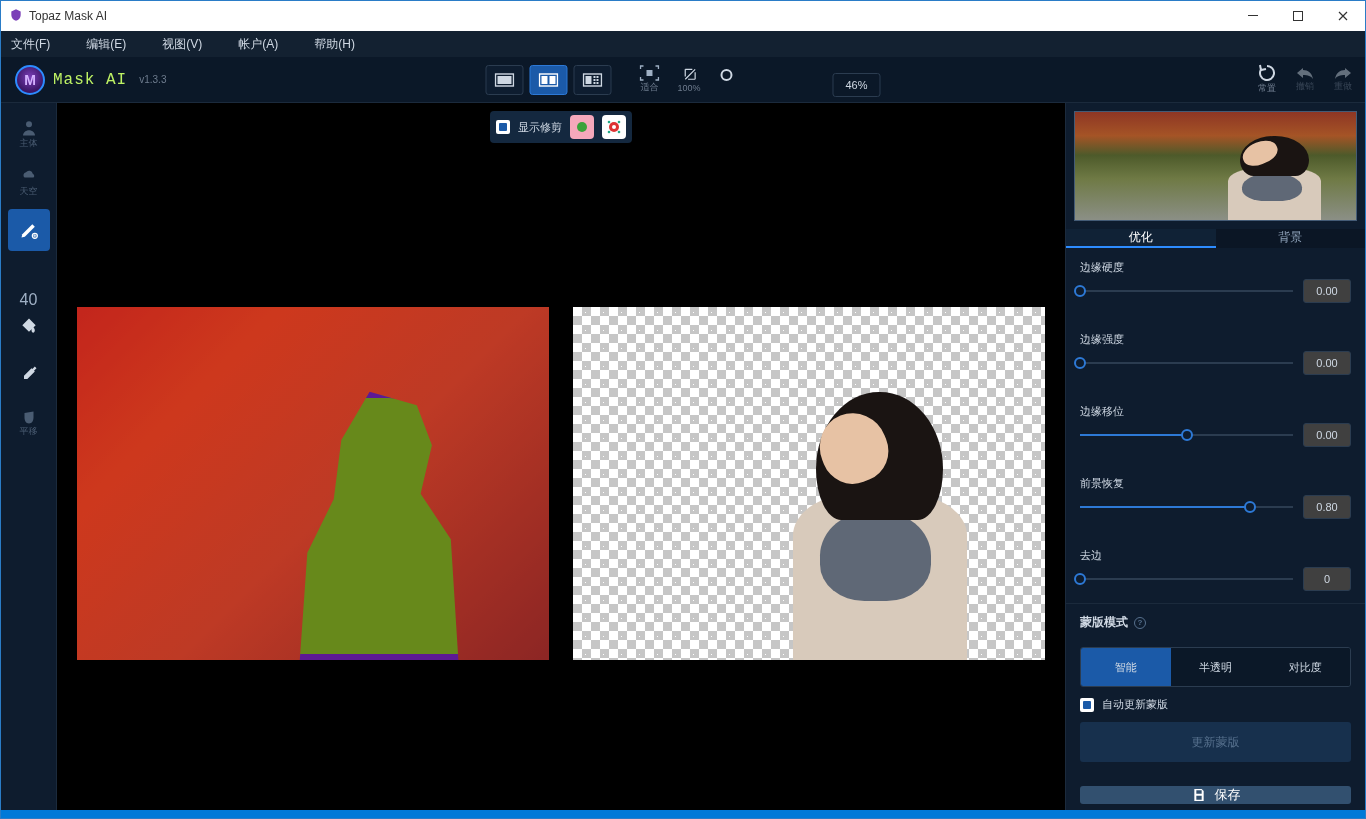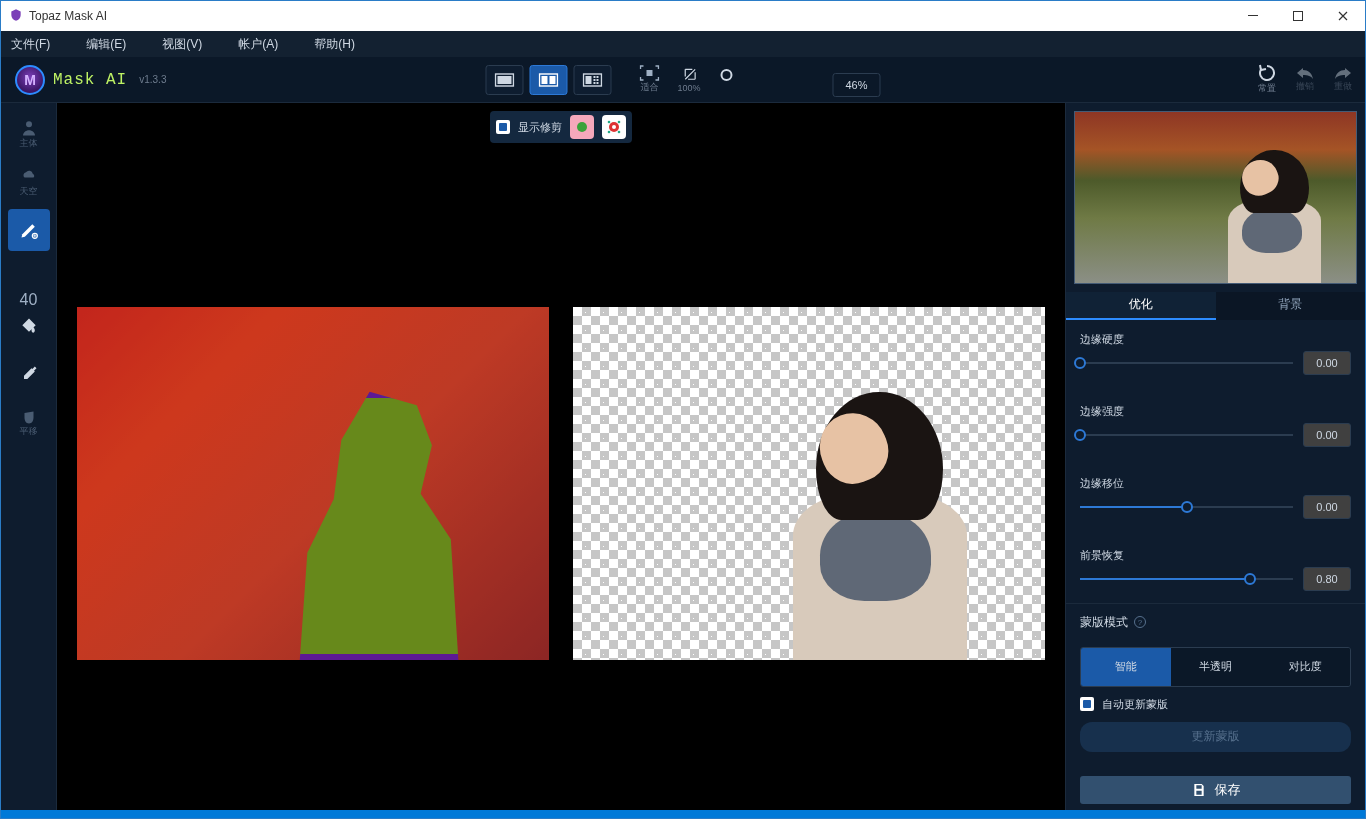--- a/index.html
+++ b/index.html
@@ -56,26 +56,26 @@
 .tab.active { color: #fff; border-bottom-color: #2d8cff; background:#102236; }
 .sliders { padding: 12px 14px; display:flex; flex-direction:column; gap: 29px; }
 .slider-row { display:flex; flex-direction:column; gap:4px; }
 .slider-label { font-size: 11px; color: #cfd8e3; }
 .slider-ctrl { display:flex; align-items:center; gap:10px; }
 .track { flex:1; height:2px; background:#2b3c50; position:relative; }
 .track .fill { position:absolute; left:0; top:0; height:100%; background:#2d79d6; }
 .thumb-knob { position:absolute; top:50%; transform:translate(-50%,-50%); width:12px; height:12px; border-radius:50%; background:#0e1c2e; border:2px solid #2d79d6; }
 .val-box { width:48px; height:24px; border:1px solid #2b3c50; border-radius:3px; color:#cfd8e3; font-size:11px; display:flex; align-items:center; justify-content:center; background:#404040; }
 .panel-section { border-top:1px solid #1b2a3c; padding: 10px 14px; }
-.sec-title { font-size:12px; color:#cfd8e3; display:flex; align-items:center; gap:6px; margin-bottom:16px; }
+.sec-title { font-size:12px; color:#cfd8e3; display:flex; align-items:center; gap:6px; margin-bottom:16px;font-weight:bold; }
 .seg { display:flex; border:1px solid #2b3c50; border-radius:3px; overflow:hidden; margin-bottom:10px; }
 .seg-btn { flex:1; height:38px; display:flex; align-items:center; justify-content:center; font-size:11px; color:#cfd8e3; background:#0b1828; }
 .seg-btn.active { background:#1b5aa8; }
 .chk-row { display:flex; align-items:center; gap:8px; font-size:11px; color:#cfd8e3; margin-bottom:10px; }
-.big-btn { height:30px; display:flex; align-items:center; justify-content:center; background:#17304d; border-radius:12px; font-size:12px; }
+.big-btn { height:40px; display:flex; align-items:center; justify-content:center; background:#17304d; border-radius:3px; font-size:12px; }
 .big-btn.muted { color:#56708d; }
 .save-btn { height:34px; background:#32506f; border-radius:3px; display:flex; align-items:center; justify-content:center; gap:8px; font-size:13px; color:#fff; margin:14px 14px 6px; }
 .bottom-bar { height: 10px; background: #0079d8; }
 .q-icon { width:12px; height:12px; border:1px solid #56708d; border-radius:50%; display:inline-flex; align-items:center; justify-content:center; font-size:8px; color:#56708d; }
 </style>
 </head>
 <body>
 
 <div class="titlebar">
   <span class="icon-slot">
@@ -322,20 +322,30 @@
       <div class="slider-row">
         <span class="slider-label">前景恢复</span>
         <div class="slider-ctrl">
           <div class="track">
               <div class="fill" style="width:80%"></div>
               <div class="thumb-knob" style="left:80%"></div>
             </div>
           <div class="val-box">0.80</div>
         </div>
       </div>
+      <div class="slider-row">
+        <span class="slider-label">去边</span>
+        <div class="slider-ctrl">
+          <div class="track">
+              <div class="fill" style="width:0%"></div>
+              <div class="thumb-knob" style="left:0%"></div>
+            </div>
+          <div class="val-box">0</div>
+        </div>
+      </div>
     </div>
 
     <div style="flex:1"></div>
 
     <div class="panel-section">
       <div class="sec-title">
         <span>蒙版模式</span>
         <span class="q-icon">?</span>
       </div>
       <div class="seg">

